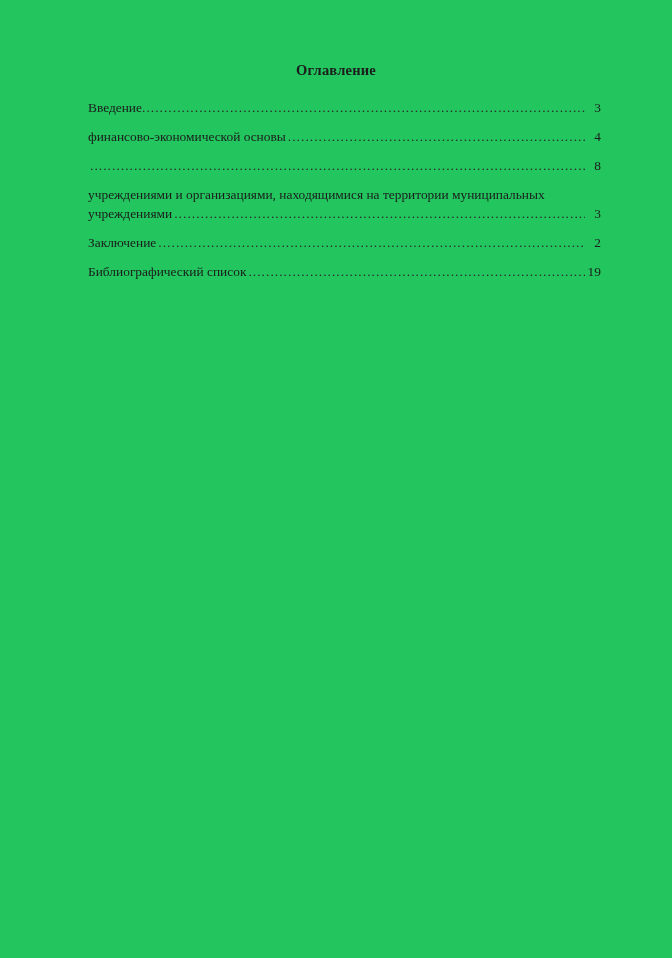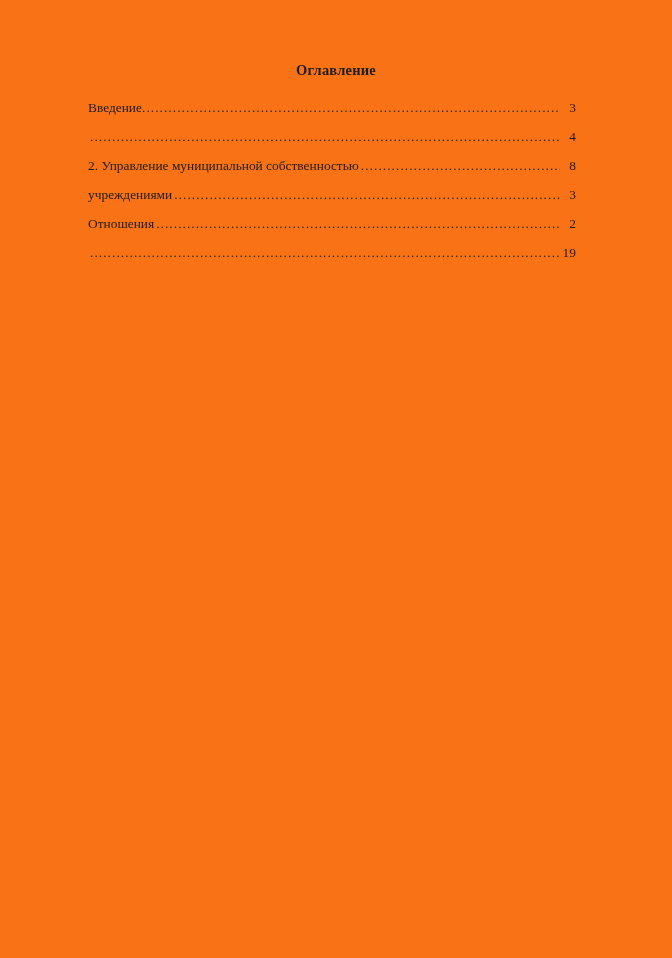--- a/index.html
+++ b/index.html
@@ -11,39 +11,39 @@
     width: 672px;
     height: 958px;
     font-family: "Liberation Serif", serif;
     color: #1a1a1a;
     overflow: hidden;
   }
   .page {
     position: relative;
     width: 672px;
     height: 958px;
-    background: #f97316;
+    background: #22c55e;
     box-sizing: border-box;
   }
   .doc-title {
     text-align: center;
     font-family: "Liberation Serif", serif;
     font-size: 14.5px;
     letter-spacing: 0.2px;
     color: #1c1c1c;
     margin: 0;
     padding-top: 62px;
   }
   .toc {
     margin: 0;
     padding: 0;
     list-style: none;
     position: absolute;
     left: 88px;
-    right: 96px;
+    right: 71px;
     top: 98px;
   }
   .toc-entry {
     display: block;
     font-size: 13.4px;
     line-height: 1.42;
     color: #1c1c1c;
     margin-bottom: 10px;
   }
   
@@ -97,55 +97,57 @@
           <div class="entry-lastline">
             <span class="entry-text-last">Введение</span>
             <span class="leader tight">...............................................................................................................................................................</span>
             <span class="page-num">3</span>
           </div>
         </div>
       </div>
       <div class="toc-entry">
         <div class="entry-body">
           <div class="entry-lastline">
+            <span class="entry-text-last">финансово-экономической основы</span>
             <span class="leader">...............................................................................................................................................................</span>
             <span class="page-num">4</span>
           </div>
         </div>
       </div>
       <div class="toc-entry">
         <div class="entry-body">
           <div class="entry-lastline">
-            <span class="entry-text-last">2. Управление муниципальной собственностью</span>
             <span class="leader">...............................................................................................................................................................</span>
             <span class="page-num">8</span>
           </div>
         </div>
       </div>
       <div class="toc-entry">
         <div class="entry-body">
+          <span class="entry-line">учреждениями и организациями, находящимися на территории муниципальных</span>
           <div class="entry-lastline">
             <span class="entry-text-last">учреждениями</span>
             <span class="leader">...............................................................................................................................................................</span>
             <span class="page-num">3</span>
           </div>
         </div>
       </div>
       <div class="toc-entry">
         <div class="entry-body">
           <div class="entry-lastline">
-            <span class="entry-text-last">Отношения</span>
+            <span class="entry-text-last">Заключение</span>
             <span class="leader">...............................................................................................................................................................</span>
             <span class="page-num">2</span>
           </div>
         </div>
       </div>
       <div class="toc-entry">
         <div class="entry-body">
           <div class="entry-lastline">
+            <span class="entry-text-last">Библиографический список</span>
             <span class="leader">...............................................................................................................................................................</span>
             <span class="page-num">19</span>
           </div>
         </div>
       </div>
     </div>
 
 </div>
 
 </body></html>

